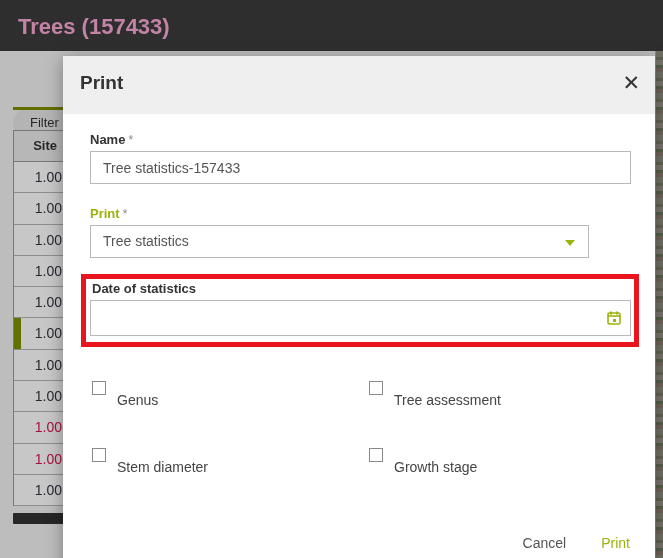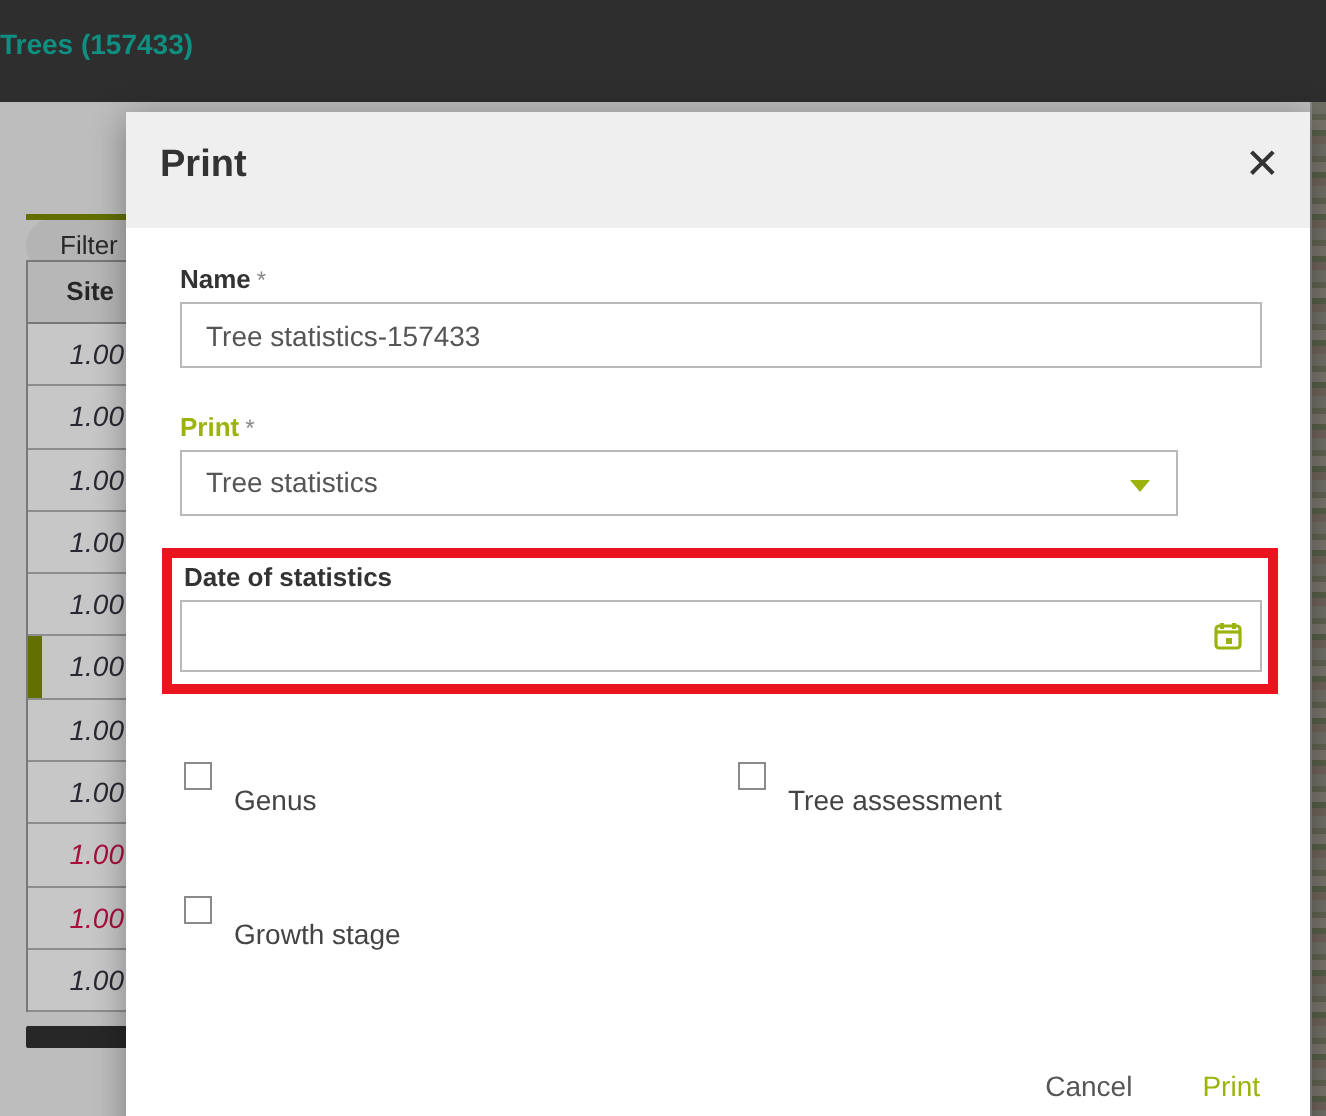--- a/index.html
+++ b/index.html
@@ -1,30 +1,30 @@
 <!DOCTYPE html>
 <html><head>
 <meta charset="utf-8">
 <style>
   * { margin:0; padding:0; box-sizing:border-box; }
   body { background:#888; font-family:"Liberation Sans", sans-serif; }
   .stage{ position:relative; width:663px; height:558px; overflow:hidden; background:#f2f2f2; }
 
   
   .topbar{ position:absolute; left:0; top:0; width:663px; height:51px; background:#3b3b3b; }
-  .topbar-title{ position:absolute; left:0; top:14px; font-size:14px; font-weight:bold; color:#14b8a6; }
+  .topbar-title{ position:absolute; left:18px; top:14px; font-size:22px; font-weight:bold; color:#f9a8d4; }
   .filter-pill{ position:absolute; left:13px; top:66px; width:80px; height:28px; background:#e7e7e7; border-radius:14px;margin-top:43px; }
   .filter-pill span{ display:block; padding-left:17px; line-height:28px; font-size:13px; color:#333; }
   .tab-underline{ position:absolute; left:13px; top:107px; width:92px; height:3px; background:#7e8f00; }
 
   .bg-table{ position:absolute; left:13px; top:130px; width:642px; border-left:1px solid #9a9a9a; background:#fff; }
   .bg-head{ height:32px; background:#ebebeb; border-top:1px solid #9a9a9a; border-bottom:1px solid #9a9a9a; }
   .bg-head .cell{ display:block; width:50px; padding-right:7px; text-align:right; line-height:30px; font-size:13px; font-weight:bold; color:#333; }
   .bg-row{ position:relative; height:31.3px; border-bottom:1px solid #b5b5b5; background:#fff; }
-  .bg-row .cell{ display:block; width:50px; padding-right:2px; text-align:right; line-height:31px; font-size:14px; color:#33343f;font-style:italic; }
+  .bg-row .cell{ display:block; width:50px; padding-right:2px; text-align:right; line-height:31px; font-size:14px; color:#33343f; }
   .bg-row.red .cell{ color:#d6134e; }
   .row-marker{ display:none; position:absolute; left:0; top:0; width:7px; height:100%; background:#7e9000; }
   .row-marker.visible{ display:block; }
   .hscrollbar{ position:absolute; left:13px; top:513px; width:642px; height:11px; background:#333; border-radius:1px; }
   .right-strip{ position:absolute; right:0; top:51px; width:8px; height:507px; border-left:1px solid #b0b0b0;
     background:repeating-linear-gradient(180deg,#8f8f83 0 6px,#7b7e6a 6px 9px,#9a958b 9px 14px,#6f7a5e 14px 17px,#8d7f74 17px 21px); }
   .overlay{ position:absolute; left:0; top:0; width:663px; height:558px; background:rgba(0,0,0,0.22); }
 
   
   .modal{ position:absolute; left:63px; top:56px; width:592px; height:518px; background:#fff; box-shadow:0 3px 16px rgba(0,0,0,0.35); }
@@ -182,20 +182,24 @@
         <div class="cb-item">
           <span class="cb-box"></span>
           <span class="cb-label">Genus</span>
         </div>
 
         <div class="cb-item">
           <span class="cb-box"></span>
           <span class="cb-label">Tree assessment</span>
         </div>
 
+        <div class="cb-item">
+          <span class="cb-box"></span>
+          <span class="cb-label">Stem diameter</span>
+        </div>
 
         <div class="cb-item">
           <span class="cb-box"></span>
           <span class="cb-label">Growth stage</span>
         </div>
       </div>
 
     <div class="actions">
       <button class="btn btn-cancel">Cancel</button>
       <button class="btn btn-print">Print</button>

